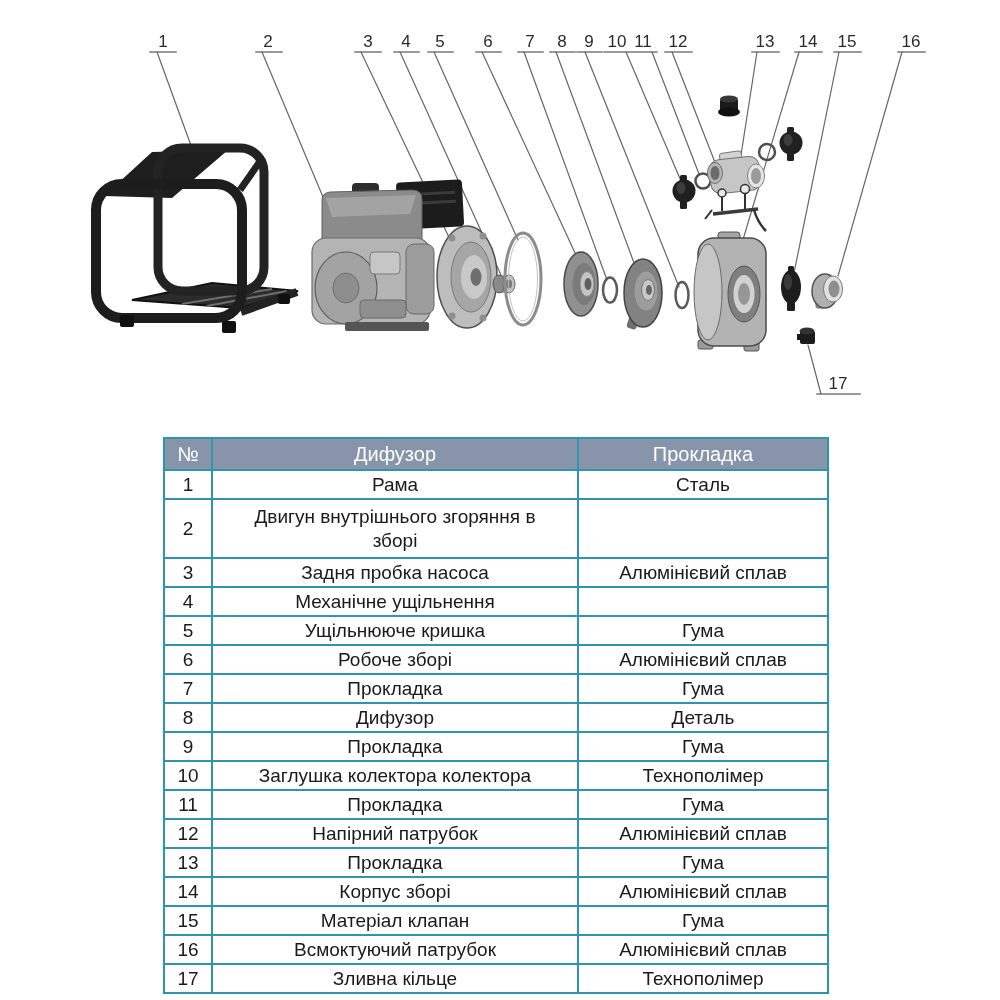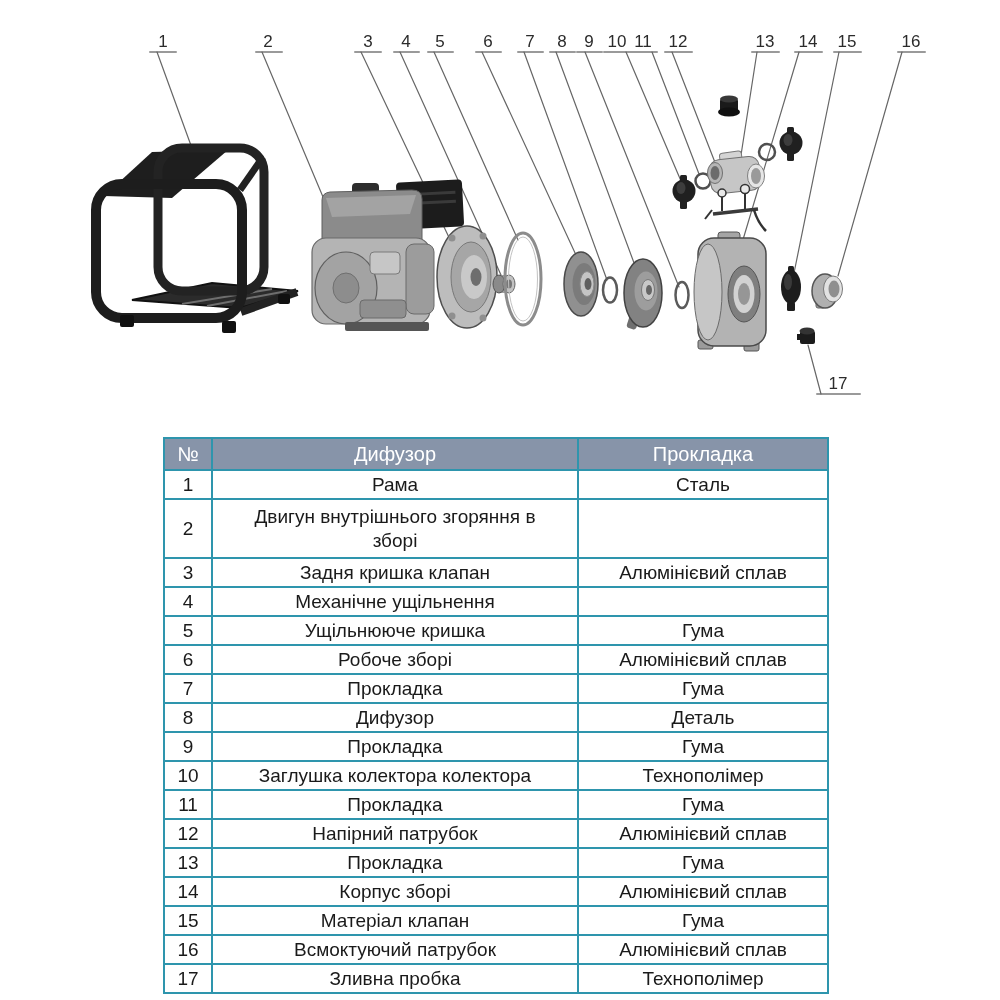--- a/index.html
+++ b/index.html
@@ -253,21 +253,21 @@
           <td>Сталь</td>
         </tr>
       <tr class="tall">
           <td>2</td>
           <td>Двигун внутрішнього згоряння в
 зборі</td>
           <td></td>
         </tr>
       <tr>
           <td>3</td>
-          <td>Задня кришка клапан</td>
+          <td>Задня пробка насоса</td>
           <td>Алюмінієвий сплав</td>
         </tr>
       <tr>
           <td>4</td>
           <td>Механічне ущільнення</td>
           <td></td>
         </tr>
       <tr>
           <td>5</td>
           <td>Ущільнююче кришка</td>
@@ -323,18 +323,18 @@
           <td>Матеріал клапан</td>
           <td>Гума</td>
         </tr>
       <tr>
           <td>16</td>
           <td>Всмоктуючий патрубок</td>
           <td>Алюмінієвий сплав</td>
         </tr>
       <tr>
           <td>17</td>
-          <td>Зливна пробка</td>
+          <td>Зливна кільце</td>
           <td>Технополімер</td>
         </tr>
     </tbody>
   </table>
 </div>
 
 </body></html>

